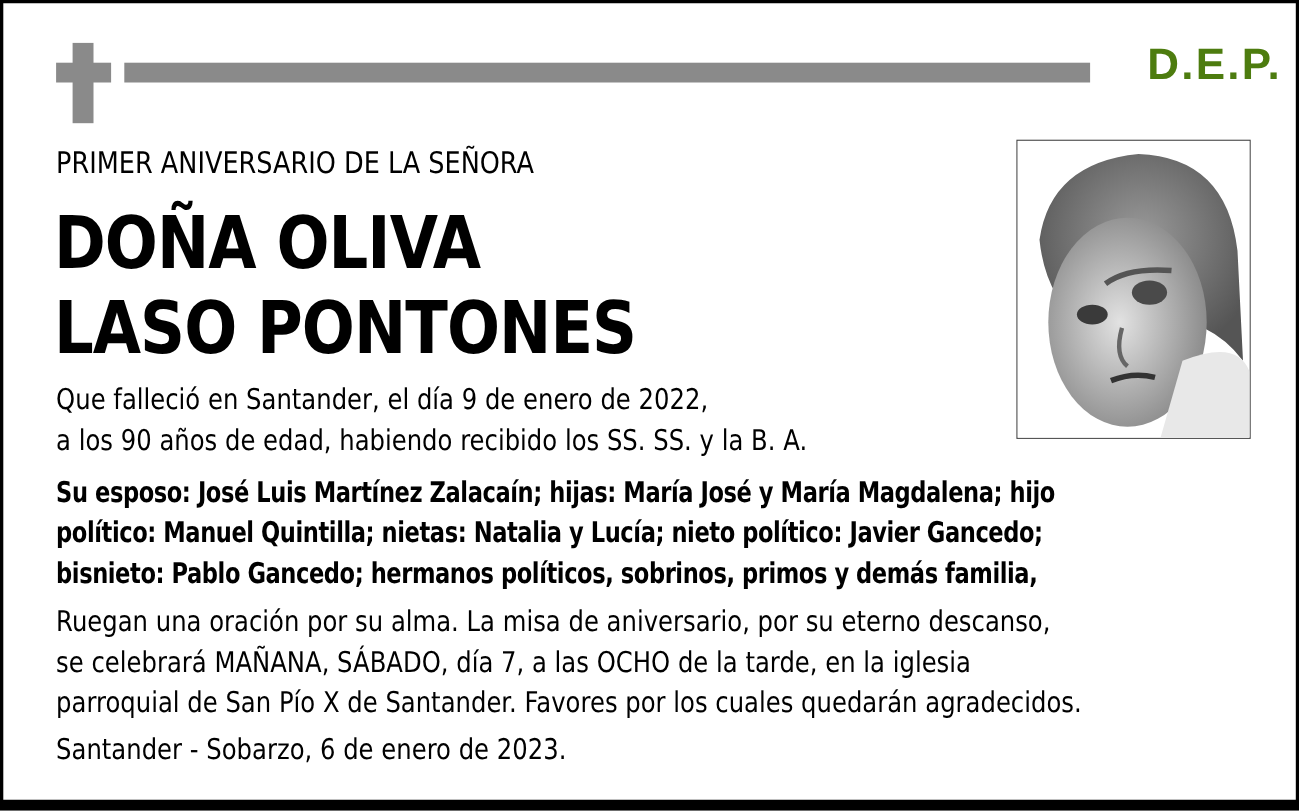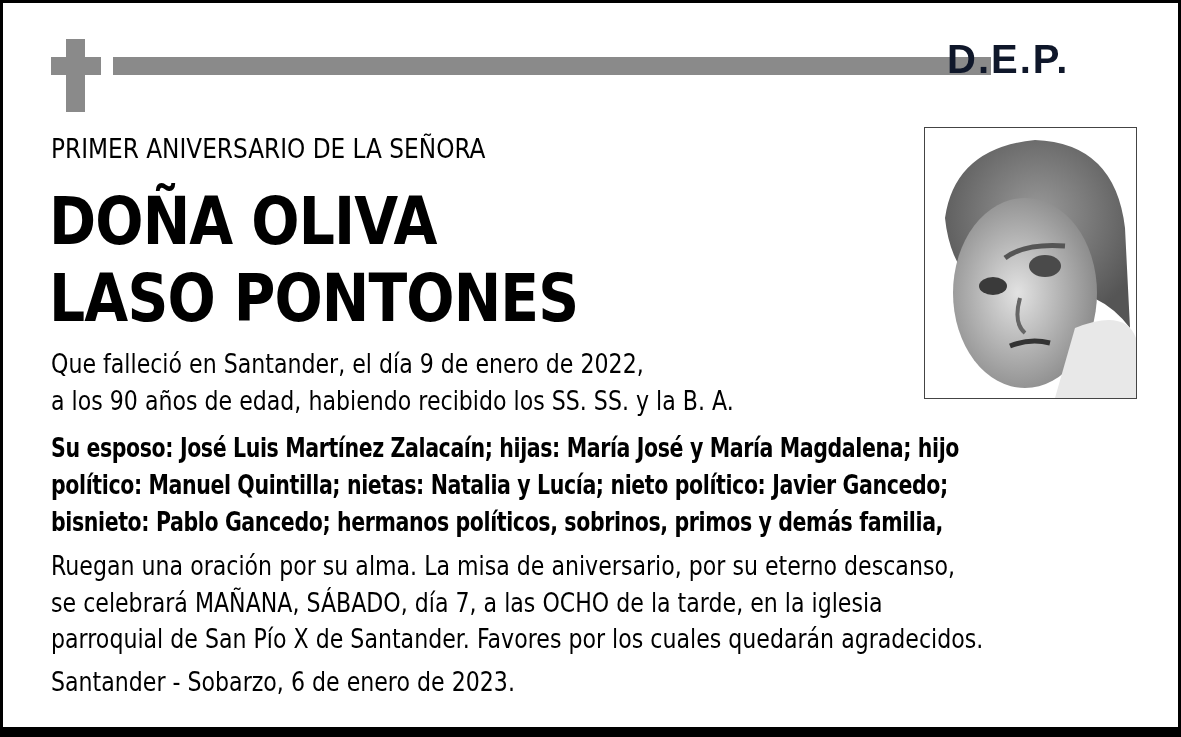--- a/index.html
+++ b/index.html
@@ -8,23 +8,23 @@
     position: absolute; left: 0; top: 0; width: 1181px; height: 737px;
     box-sizing: border-box;
     border-top: 3px solid #000; border-left: 3px solid #000;
     border-right: 3px solid #000; border-bottom: 10px solid #000;
     background: #fff;
   }
   .cross-v { position: absolute; left: 63px; top: 36px; width: 19px; height: 73px; background: #8a8a8a; }
   .cross-h { position: absolute; left: 48px; top: 54px; width: 50px; height: 18px; background: #8a8a8a; }
   .rule { position: absolute; left: 110px; top: 54px; width: 878px; height: 18px; background: #8a8a8a; }
   .dep {
-    position: absolute; left: 944px; top: 36px;
+    position: absolute; left: 1040px; top: 36px;
     font-family: "Liberation Sans", sans-serif; font-weight: bold;
-    font-size: 40px; color: #0f172a; letter-spacing: 2px; line-height: 1;
+    font-size: 40px; color: #4d7c0f; letter-spacing: 2px; line-height: 1;
   }
   .subtitle {
     position: absolute; left: 48px; top: 130px;
     font-family: "DejaVu Sans", sans-serif; font-size: 27px; color: #000;
     letter-spacing: 0px; transform: scaleX(0.86); transform-origin: left top;
     white-space: nowrap;
   }
   .name {
     position: absolute; left: 46px; font-family: "DejaVu Sans", sans-serif;
     font-weight: bold; font-size: 66px; color: #000; line-height: 1;

